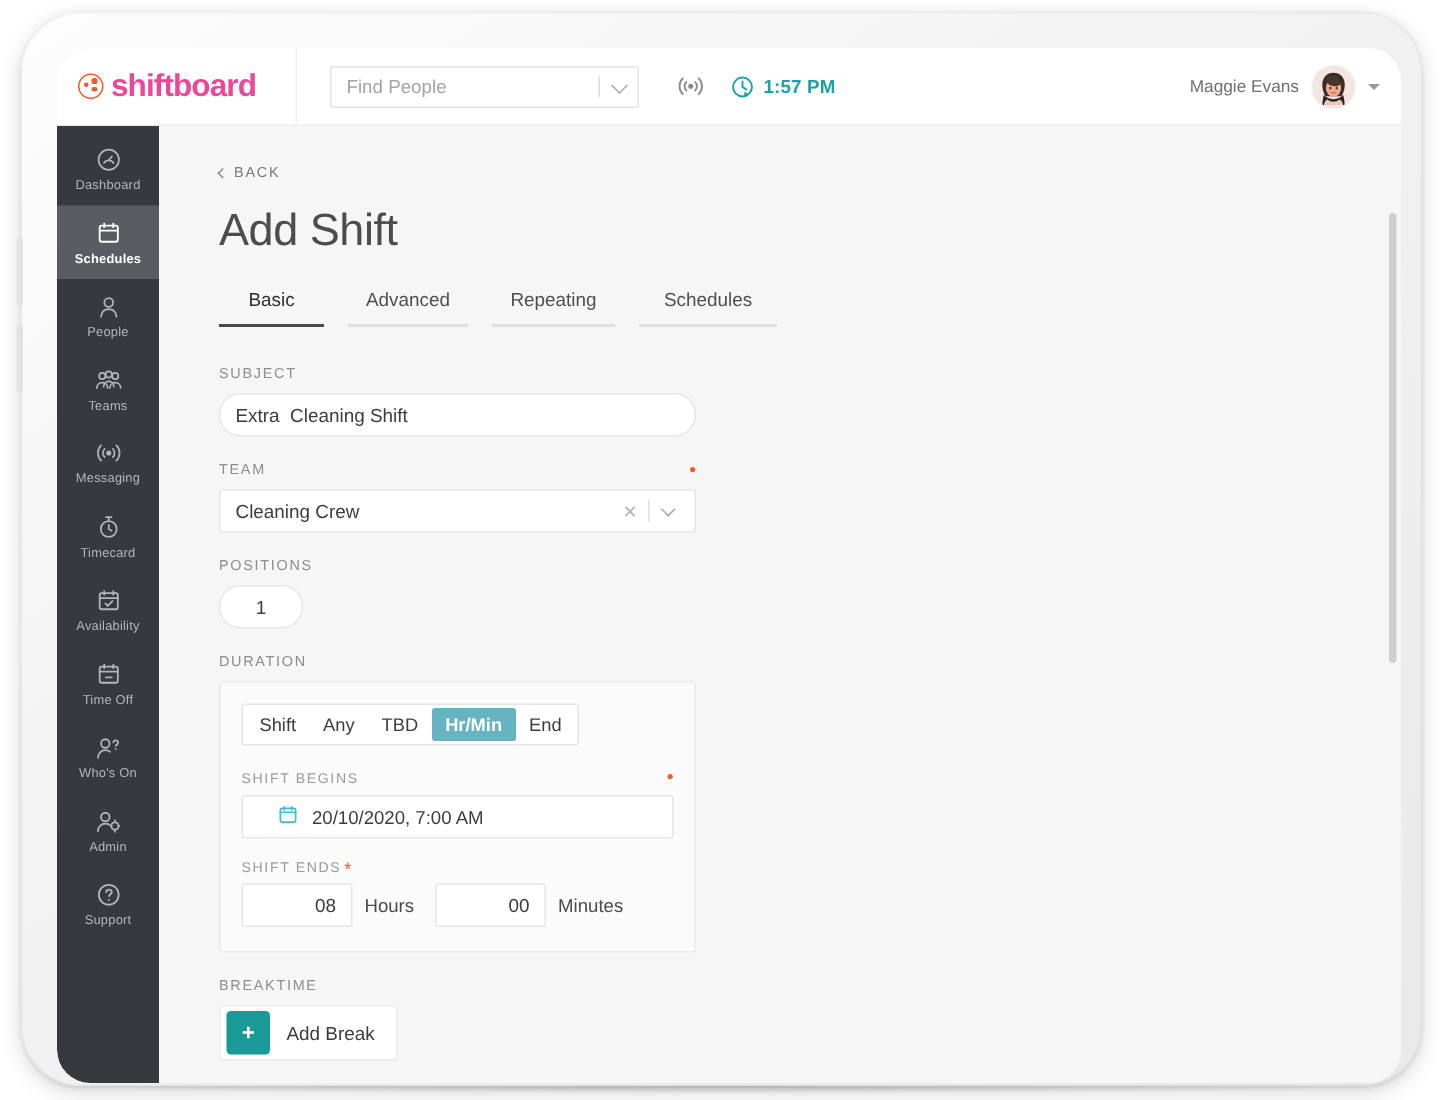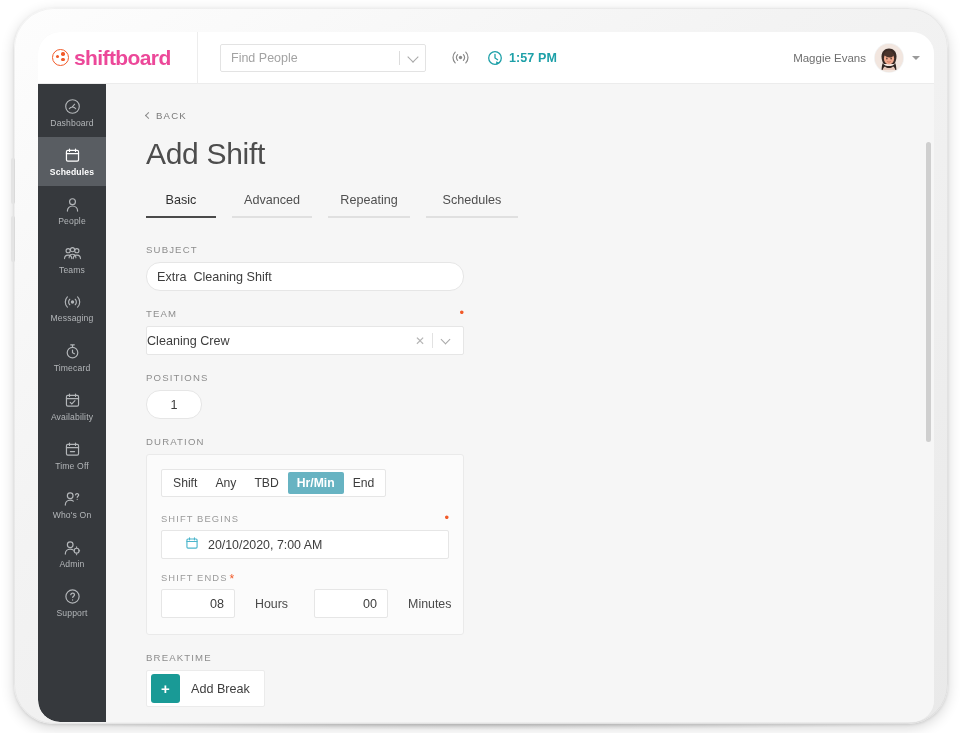--- a/index.html
+++ b/index.html
@@ -187,21 +187,21 @@
     width:318px; height:29px;
     background:#fff; border:1px solid #e6e6e6; border-radius:14px;
     padding:0 10px; font-family:"Liberation Sans", sans-serif;
     font-size:12.6px; color:#3d3d3d; outline:none;
   }
   .field-block{ margin-bottom:17px; }
 
   .select-box{
     width:318px; height:29px; background:#fff;
     border:1px solid #e6e6e6; border-radius:2px;
-    display:flex; align-items:center; padding:0 8px 0 0;
+    display:flex; align-items:center; padding:0 8px 0 10px;
     font-size:12.6px; color:#3d3d3d; cursor:pointer;
   }
   .select-clear{ margin-left:auto; color:#b5b5b5; font-size:12px; padding:0 7px; }
   .select-sep{ width:1px; height:15px; background:#e2e2e2; }
   .select-caret{
     width:7px;height:7px;border-right:1.4px solid #a8a8a8;border-bottom:1.4px solid #a8a8a8;
     transform:rotate(45deg); margin:0 6px 3px 9px;
   }
 
   #positions-input{ width:56px; text-align:center; }
@@ -229,21 +229,21 @@
   }
   .sub-label-row{ display:flex; width:288px; }
 
   #date-field{
     width:288px; height:29px; background:#fff;
     border:1px solid #e6e6e6; border-radius:2px;
     display:flex; align-items:center; gap:9px; padding:0 23px;
     font-size:12.4px; color:#3d3d3d; cursor:pointer;
   }
 
-  #ends-row{ display:flex; align-items:center; gap:20px; }
+  #ends-row{ display:flex; align-items:center; gap:8px; }
   .num-input{
     width:74px; height:29px; background:#fff;
     border:1px solid #e6e6e6; border-radius:2px;
     text-align:right; padding:0 10px;
     font-family:"Liberation Sans", sans-serif;
     font-size:12.6px; color:#3d3d3d; outline:none;
   }
   .unit{ font-size:12.4px; color:#4a4a4a; margin-right:6px; }
 
   

